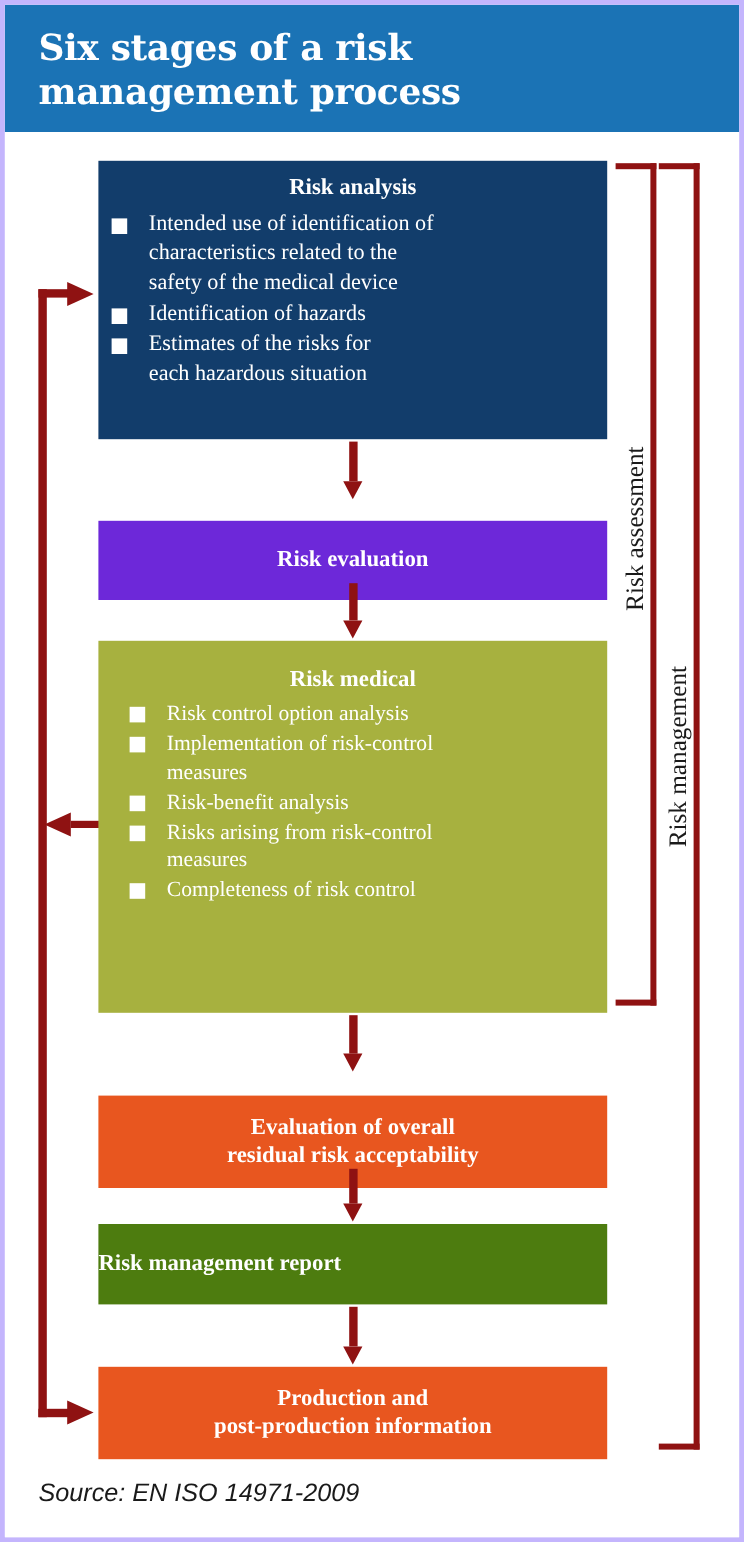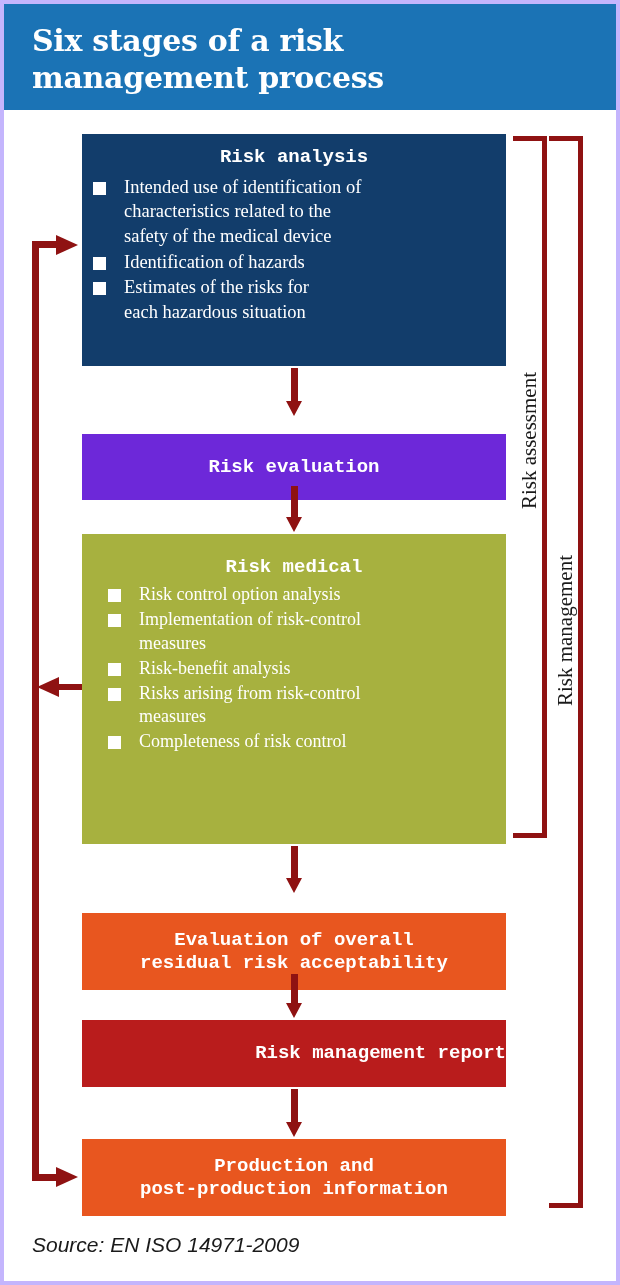--- a/index.html
+++ b/index.html
@@ -50,33 +50,33 @@
 
   
   .stage-box {
     position: absolute;
     left: 78px;
     width: 424px;
     color: #ffffff;
     text-align: center;
   }
   .stage-title {
-    font-family: Liberation Mono, monospace;
+    font-family: Liberation Serif, serif;
     font-weight: bold;
     font-size: 19px;
     line-height: 1.2;
     text-align: center;
     white-space: pre-line;
   }
 
   #box-risk-analysis { top: 24px; height: 232px; background: #123d6b; padding-top: 12px; }
   #box-risk-evaluation { top: 324px; height: 66px; background: #6d28d9; display:flex; align-items:center; justify-content:center; }
   #box-risk-control { top: 424px; height: 310px; background: #a7b13f; padding-top: 22px; }
   #box-overall-residual { top: 803px; height: 77px; background: #e8561f; display:flex; align-items:center; justify-content:center; }
-  #box-management-report { top: 910px; height: 67px; background: #b91c1c; display:flex; align-items:center; justify-content:flex-end; }
+  #box-management-report { top: 910px; height: 67px; background: #4d7c0f; display:flex; align-items:center; justify-content:flex-start; }
   #box-production { top: 1029px; height: 77px; background: #e8561f; display:flex; align-items:center; justify-content:center; }
 
   
   .bullet-list {
     margin-top: 6px;
     padding-left: 11px;
     text-align: left;
   }
   .bullet-row {
     display: flex;

